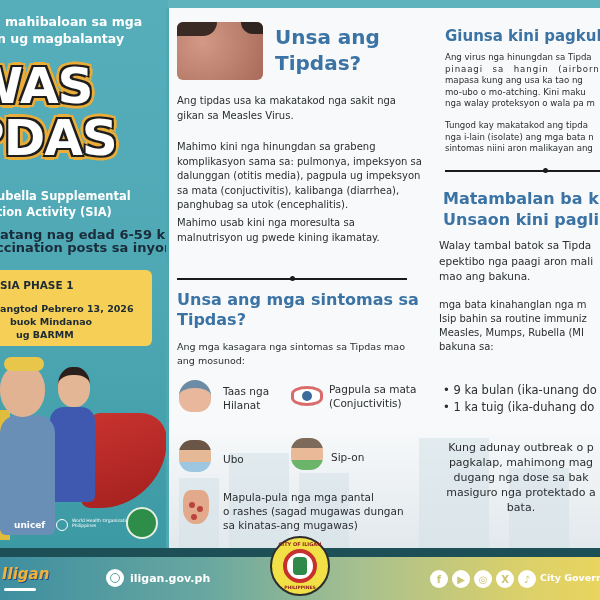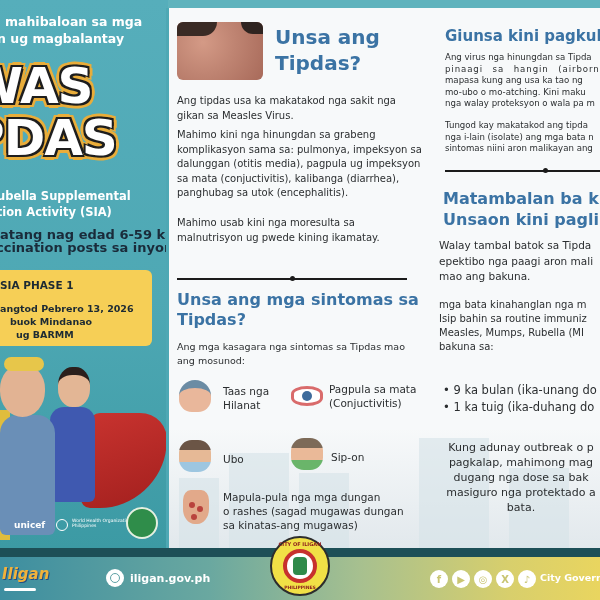--- a/index.html
+++ b/index.html
@@ -48,21 +48,21 @@
   .skyline .b { position: absolute; bottom: 0; background: rgba(214,226,232,0.6); }
 
   .col1 { position: absolute; left: 8px; top: 0; width: 250px; }
   .rash-photo { position: absolute; left: 0; top: 14px; width: 86px; height: 58px; border-radius: 6px; background: radial-gradient(circle at 30% 35%, #d49a86 0%, #bf8472 45%, #a86a5a 100%); overflow: hidden; }
   .rash-photo::before { content: ""; position: absolute; left: 0; top: 0; width: 40px; height: 14px; background: #3a2b25; border-radius: 0 0 20px 0; }
   .rash-photo::after { content: ""; position: absolute; right: 0; top: 0; width: 22px; height: 12px; background: #2f2420; border-radius: 0 0 0 14px; }
   .h-title { position: absolute; left: 98px; top: 16px; color: #3b73a4; font-weight: bold; font-size: 20px; line-height: 26px; }
   .h-title span { display: block; }
   .body-text { color: #2b2e30; font-size: 10px; line-height: 14.5px; }
   .p1 { position: absolute; left: 0; top: 86px; width: 245px; }
-  .p2 { position: absolute; left: 0; top: 120px; width: 245px; }
+  .p2 { position: absolute; left: 0; top: 132px; width: 245px; }
   .p3 { position: absolute; left: 0; top: 208px; width: 245px; }
   .divider { position: absolute; height: 2px; background: #1b1b1b; }
   .divider::after { content: ""; position: absolute; left: 50%; top: -2px; width: 5px; height: 5px; background: #1b1b1b; border-radius: 50%; margin-left: -2.5px; }
   .d1 { left: 8px; top: 270px; width: 230px; }
   .h2 { color: #3b73a4; font-weight: bold; font-size: 16px; line-height: 20px; }
   .h2 span { display: block; }
   .h2-1 { position: absolute; left: 0; top: 282px; }
   .p4 { position: absolute; left: 0; top: 332px; width: 245px; font-size: 9.5px; line-height: 14px; }
   .sym { position: absolute; }
   .sym .ic { position: absolute; left: 0; top: 0; width: 32px; height: 32px; }
@@ -207,21 +207,21 @@
         <div class="ic ic-cough"></div>
         <div class="lbl">Ubo</div>
       </div>
       <div class="sym sym4">
         <div class="ic ic-cold"></div>
         <div class="lbl">Sip-on</div>
       </div>
       <div class="sym sym5">
         <div class="ic ic-rash"></div>
         <div class="lbl">
-          <div>Mapula-pula nga mga dungan</div>
+          <div>Mapula-pula nga mga pantal</div>
           <div>o rashes (sagad mugawas dungan</div>
           <div>sa kinatas-ang mugawas)</div>
         </div>
       </div>
     </div>
 
     <div class="col2">
       <div class="h2 h2-2">Giunsa kini pagkuly</div>
       <div class="body-text p5">
         <span>Ang virus nga hinungdan sa Tipda</span>

